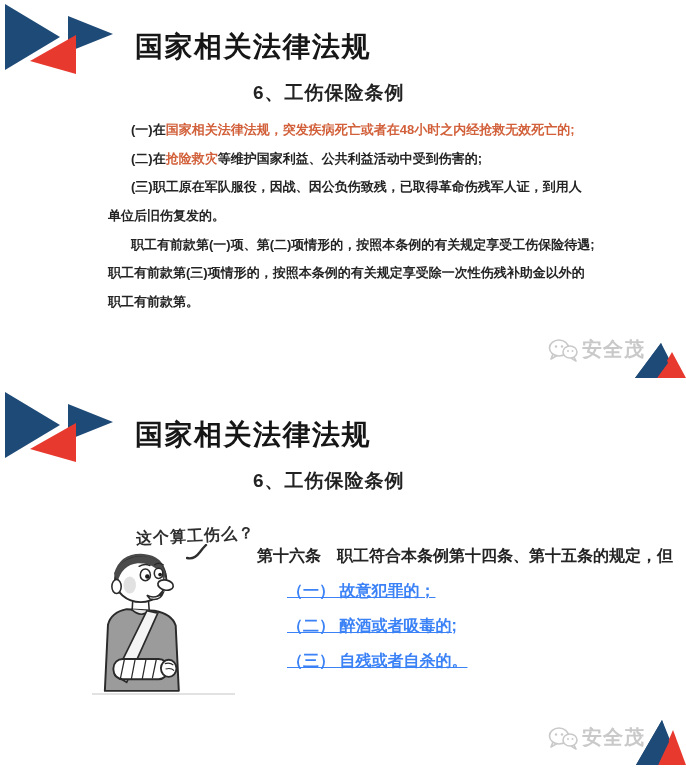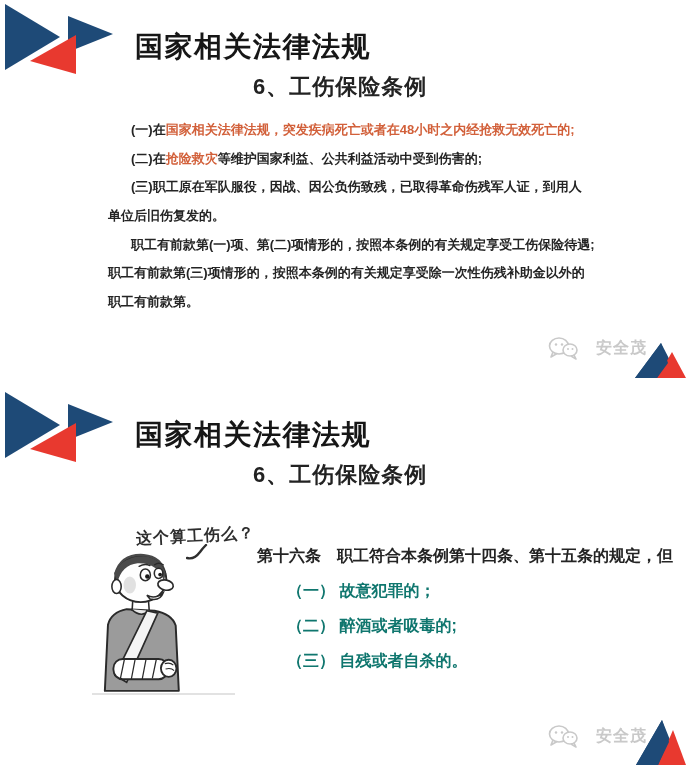--- a/index.html
+++ b/index.html
@@ -4,39 +4,39 @@
 <style>
   html,body{margin:0;padding:0;background:#fff;}
   .page{position:relative;width:686px;height:768px;background:#ffffff;overflow:hidden;
         font-family:"Liberation Sans",sans-serif;color:#1f1f1f;}
   .slide{position:absolute;left:0;width:686px;}
   #slide1{top:0;height:378px;}
   #slide2{top:388px;height:380px;}
   .logo{position:absolute;left:0;top:0;width:120px;height:80px;}
   .title{position:absolute;left:135px;top:28px;font-size:28px;font-weight:bold;
          color:#161616;letter-spacing:1.5px;white-space:nowrap;}
-  .subtitle{position:absolute;left:253px;top:72px;font-size:22px;font-weight:bold;
+  .subtitle{position:absolute;left:253px;top:80px;font-size:19px;font-weight:bold;
             color:#222;letter-spacing:1px;white-space:nowrap;}
   .body1{position:absolute;left:108px;top:116px;width:500px;font-size:13px;
          font-weight:bold;color:#242424;}
   .body1 .line{height:28.7px;line-height:28.7px;white-space:nowrap;}
   .ind{padding-left:23px;}
   .hl{color:#D2603A;}
   .body2{position:absolute;left:257px;top:150px;width:340px;font-size:16px;
          font-weight:bold;color:#242424;}
   .body2 .line{height:35px;line-height:35px;white-space:nowrap;}
-  .item{color:#0f766e;padding-left:30px;}
+  .item{color:#3b82f6;padding-left:30px;text-decoration:underline;}
   .speech{position:absolute;left:136px;top:138px;font-size:16px;font-weight:bold;
           color:#2e2e2e;font-family:"DejaVu Serif",serif;transform:rotate(-3deg);
           white-space:nowrap;letter-spacing:1px;}
   .swoosh{position:absolute;left:186px;top:156px;width:22px;height:18px;}
   .cartoon{position:absolute;left:100px;top:162px;width:86px;height:144px;}
   .groundline{position:absolute;left:92px;top:305px;width:143px;height:2px;background:#E2E2E2;}
-  .wm{position:absolute;left:548px;top:336px;display:flex;align-items:center;gap:18px;
-      color:#C9C9C9;font-size:16px;font-weight:bold;letter-spacing:1px;}
+  .wm{position:absolute;left:548px;top:336px;display:flex;align-items:center;gap:4px;
+      color:#C9C9C9;font-size:20px;font-weight:bold;letter-spacing:1px;}
   .wm svg{display:block;}
   .corner{position:absolute;}
   #corner1{left:632px;top:341px;width:54px;height:37px;}
   #corner2{left:630px;top:330px;width:56px;height:47px;}
 </style>
 </head>
 <body>
 
 <div class="page">
 

